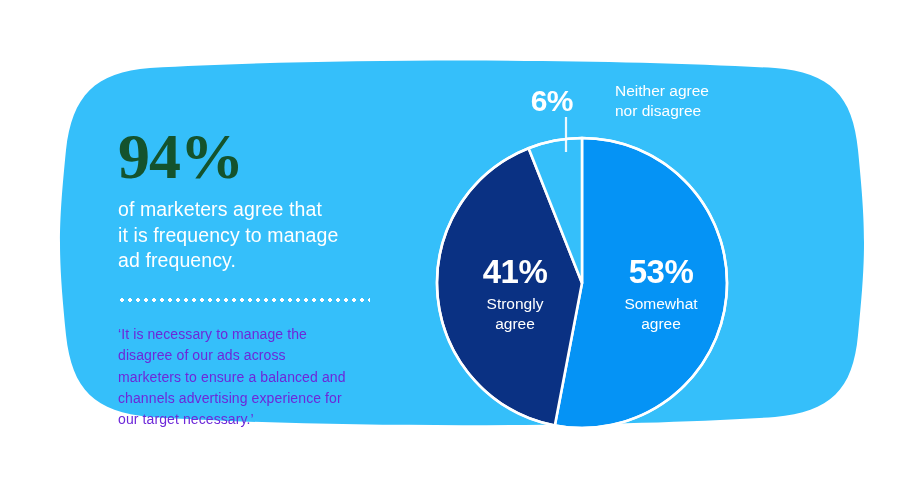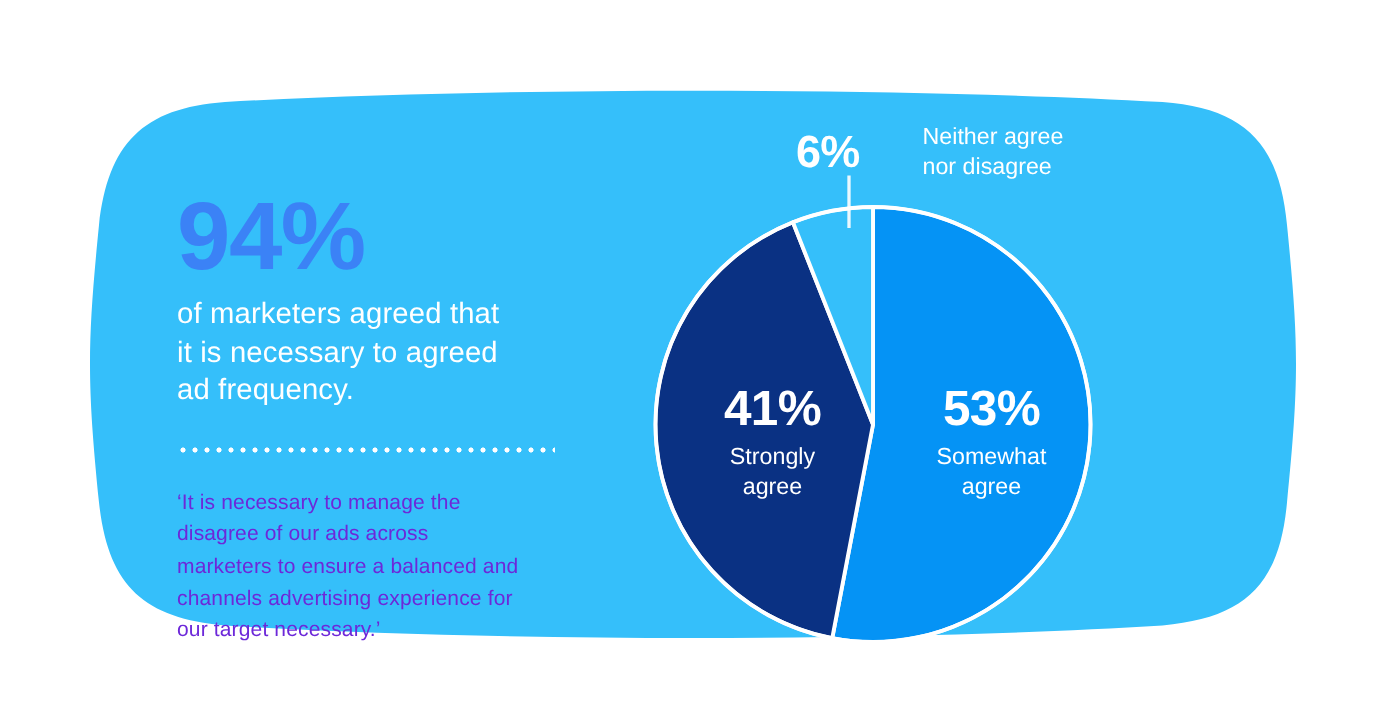--- a/index.html
+++ b/index.html
@@ -31,26 +31,27 @@
   }
 
   
   #left-panel {
     position: absolute;
     left: 118px;
     top: 128px;
     width: 300px;
   }
   .big-stat {
-    color: #3b82f6;
+    color: #14532d;
     font-size: 64px;
     font-weight: 700;
     line-height: 0.92;
     letter-spacing: -1px;
     margin: 0 0 10px 0;
+    font-family: Liberation Serif, serif;
   }
   .lede {
     color: #ffffff;
     font-size: 19.5px;
     font-weight: 400;
     line-height: 1.32;
     margin: 0;
     letter-spacing: 0.1px;
   }
   #dotted-divider {
@@ -122,22 +123,22 @@
              C 853 390, 830 412, 775 417
              C 595 428, 330 428, 150 417
              C 95 412, 72 390, 66 335
              C 58 255, 58 230, 66 150
              C 72 96, 95 72, 150 68 Z" fill="#35bffa"></path>
   </svg>
 
   <div id="left-panel">
     <div class="big-stat">94%</div>
     <p class="lede">
-      <span>of marketers agreed that</span><br>
-      <span>it is necessary to agreed</span><br>
+      <span>of marketers agree that</span><br>
+      <span>it is frequency to manage</span><br>
       <span>ad frequency.</span>
     </p>
     <div id="dotted-divider"></div>
     <div id="quote">
       <span>‘It is necessary to manage the</span><br>
       <span>disagree of our ads across</span><br>
       <span>marketers to ensure a balanced and</span><br>
       <span>channels advertising experience for</span><br>
       <span>our target necessary.’</span>
     </div>

